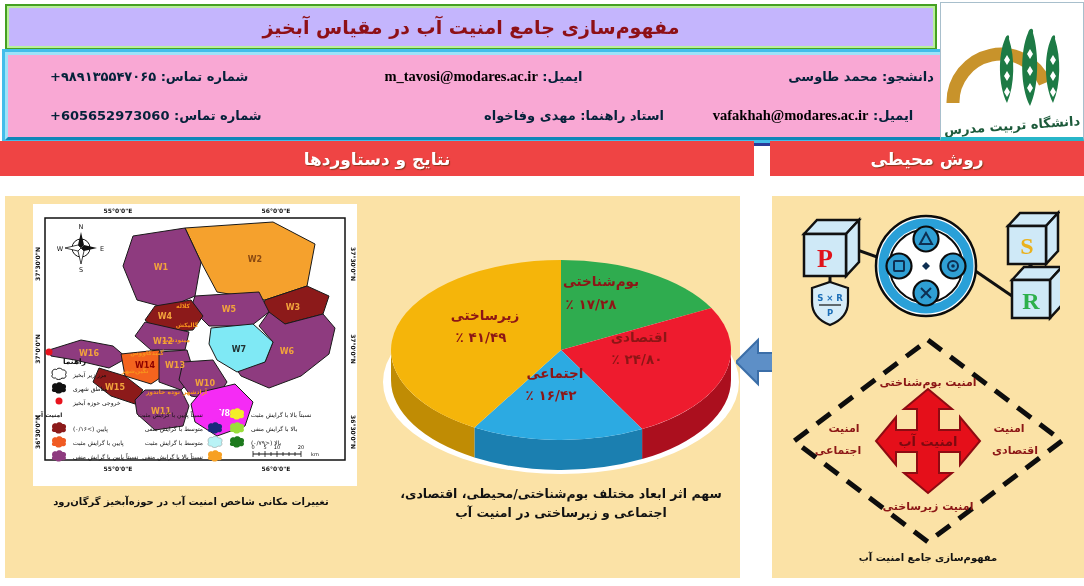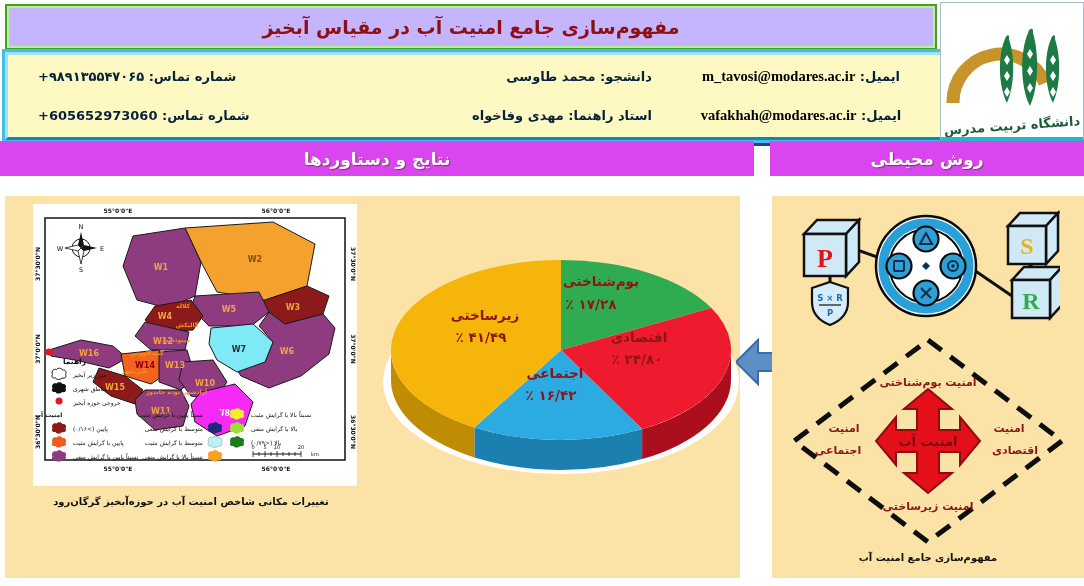--- a/index.html
+++ b/index.html
@@ -4,37 +4,37 @@
 <style>
   html,body{margin:0;padding:0;background:#fff;}
   .poster{position:relative;width:1084px;height:586px;background:#ffffff;overflow:hidden;
           font-family:"DejaVu Sans","Liberation Sans",sans-serif;}
   
   .title-bar{position:absolute;left:5px;top:4px;width:928px;height:42px;background:#c4b5fd;
              border:2px solid #45a022;box-shadow:inset 0 0 0 2px #b9ef9a;
              display:flex;align-items:center;justify-content:center;}
   .title-bar span{color:#8e1016;font-weight:bold;font-size:19px;}
   
-  .info-bar{position:absolute;left:5px;top:52px;width:924px;height:78px;background:#fef9c3;
+  .info-bar{position:absolute;left:5px;top:52px;width:924px;height:78px;background:#f9a8d4;
             border:3px solid;border-color:#9ee2f8 #0f86b8 #0f86b8 #9ee2f8;
             box-shadow:0 0 0 3px #43bdea, 0 6px 0 #2b3a9a;
-            display:grid;grid-template-rows:1fr 1fr;padding:2px 4px;}
+            display:grid;grid-template-rows:1fr 1fr;padding:2px 16px;}
   .info-row{display:grid;grid-template-columns:265px 1fr 270px;align-items:center;}
   .info-cell{font-size:13px;font-weight:bold;color:#05223a;white-space:nowrap;}
   .cell-phone{text-align:left;padding-left:26px;}
   .cell-email{text-align:center;}
   .cell-name{text-align:right;padding-right:14px;}
   .email-addr{font-family:"Liberation Serif",serif;font-size:14.5px;color:#000;}
   
   .logo-box{position:absolute;left:940px;top:2px;width:142px;height:134px;background:#fff;
             border:1px solid #a8bfcc;border-bottom:4px solid #28b6c9;overflow:hidden;}
   .uni-name{position:absolute;left:0;right:0;bottom:4px;text-align:center;font-size:13px;
             font-weight:bold;color:#1c5a3a;transform:rotate(-4deg);}
   
-  .sec-header{position:absolute;top:141px;height:35px;background:#d946ef;color:#fff;
+  .sec-header{position:absolute;top:141px;height:35px;background:#ef4444;color:#fff;
               font-weight:bold;font-size:17px;display:flex;align-items:center;justify-content:center;
               text-shadow:1px 1px 1px rgba(70,45,0,.6);}
   .sec-results{left:0;width:754px;}
   .sec-method{left:770px;width:314px;}
   
   .panel{position:absolute;top:196px;height:382px;background:#fbe2a6;}
   .panel-main{left:5px;width:735px;}
   .panel-right{left:772px;width:312px;}
   .map-box{position:absolute;left:28px;top:8px;width:324px;height:282px;background:#fff;}
   .map-caption{position:absolute;left:12px;top:298px;width:348px;text-align:center;
@@ -59,25 +59,25 @@
   <div class="title-bar">
     <span class="rtl">مفهوم‌سازی جامع امنیت آب در مقیاس آبخیز</span>
   </div>
 
   <div class="info-bar">
     <div class="info-row">
       <div class="info-cell cell-phone rtl">
         <span>شماره تماس:</span>
         <bdi dir="ltr">+۹۸۹۱۳۵۵۴۷۰۶۵</bdi>
       </div>
-      <div class="info-cell cell-name rtl">دانشجو: محمد طاوسی</div>
       <div class="info-cell cell-email rtl">
         <span>ایمیل:</span>
         <bdi dir="ltr" class="email-addr">m_tavosi@modares.ac.ir</bdi>
       </div>
+      <div class="info-cell cell-name rtl">دانشجو: محمد طاوسی</div>
     </div>
     <div class="info-row">
       <div class="info-cell cell-phone rtl">
         <span>شماره تماس:</span>
         <bdi dir="ltr">+605652973060</bdi>
       </div>
       <div class="info-cell cell-name rtl">استاد راهنما: مهدی وفاخواه</div>
       <div class="info-cell cell-email rtl">
         <span>ایمیل:</span>
         <bdi dir="ltr" class="email-addr">vafakhah@modares.ac.ir</bdi>
@@ -289,20 +289,21 @@
         <text x="218" y="32">بوم‌شناختی</text>
         <text x="208" y="55">٪ ۱۷/۲۸</text>
         <text x="256" y="88">اقتصادی</text>
         <text x="254" y="110">٪ ۲۴/۸۰</text>
         <text x="172" y="124">اجتماعی</text>
         <text x="168" y="146">٪ ۱۶/۴۲</text>
         <text x="102" y="66">زیرساختی</text>
         <text x="98" y="88">٪ ۴۱/۴۹</text>
       </g>
     </svg>
+    <div class="pie-caption rtl">سهم اثر ابعاد مختلف بوم‌شناختی/محیطی، اقتصادی، اجتماعی و زیرساختی در امنیت آب</div>
   </div>
 
   <svg class="flow-arrow" width="38" height="52" viewBox="0 0 38 52">
     <polygon points="0,26 22,4 22,17 38,17 38,35 22,35 22,48" fill="#5d8fc7" stroke="#3b6ea8" stroke-width="2"></polygon>
   </svg>
 
   <div class="panel panel-right">
 
     <svg class="method-icons" width="264" height="128" viewBox="0 0 264 128">
       <g stroke="#111" stroke-width="3">

